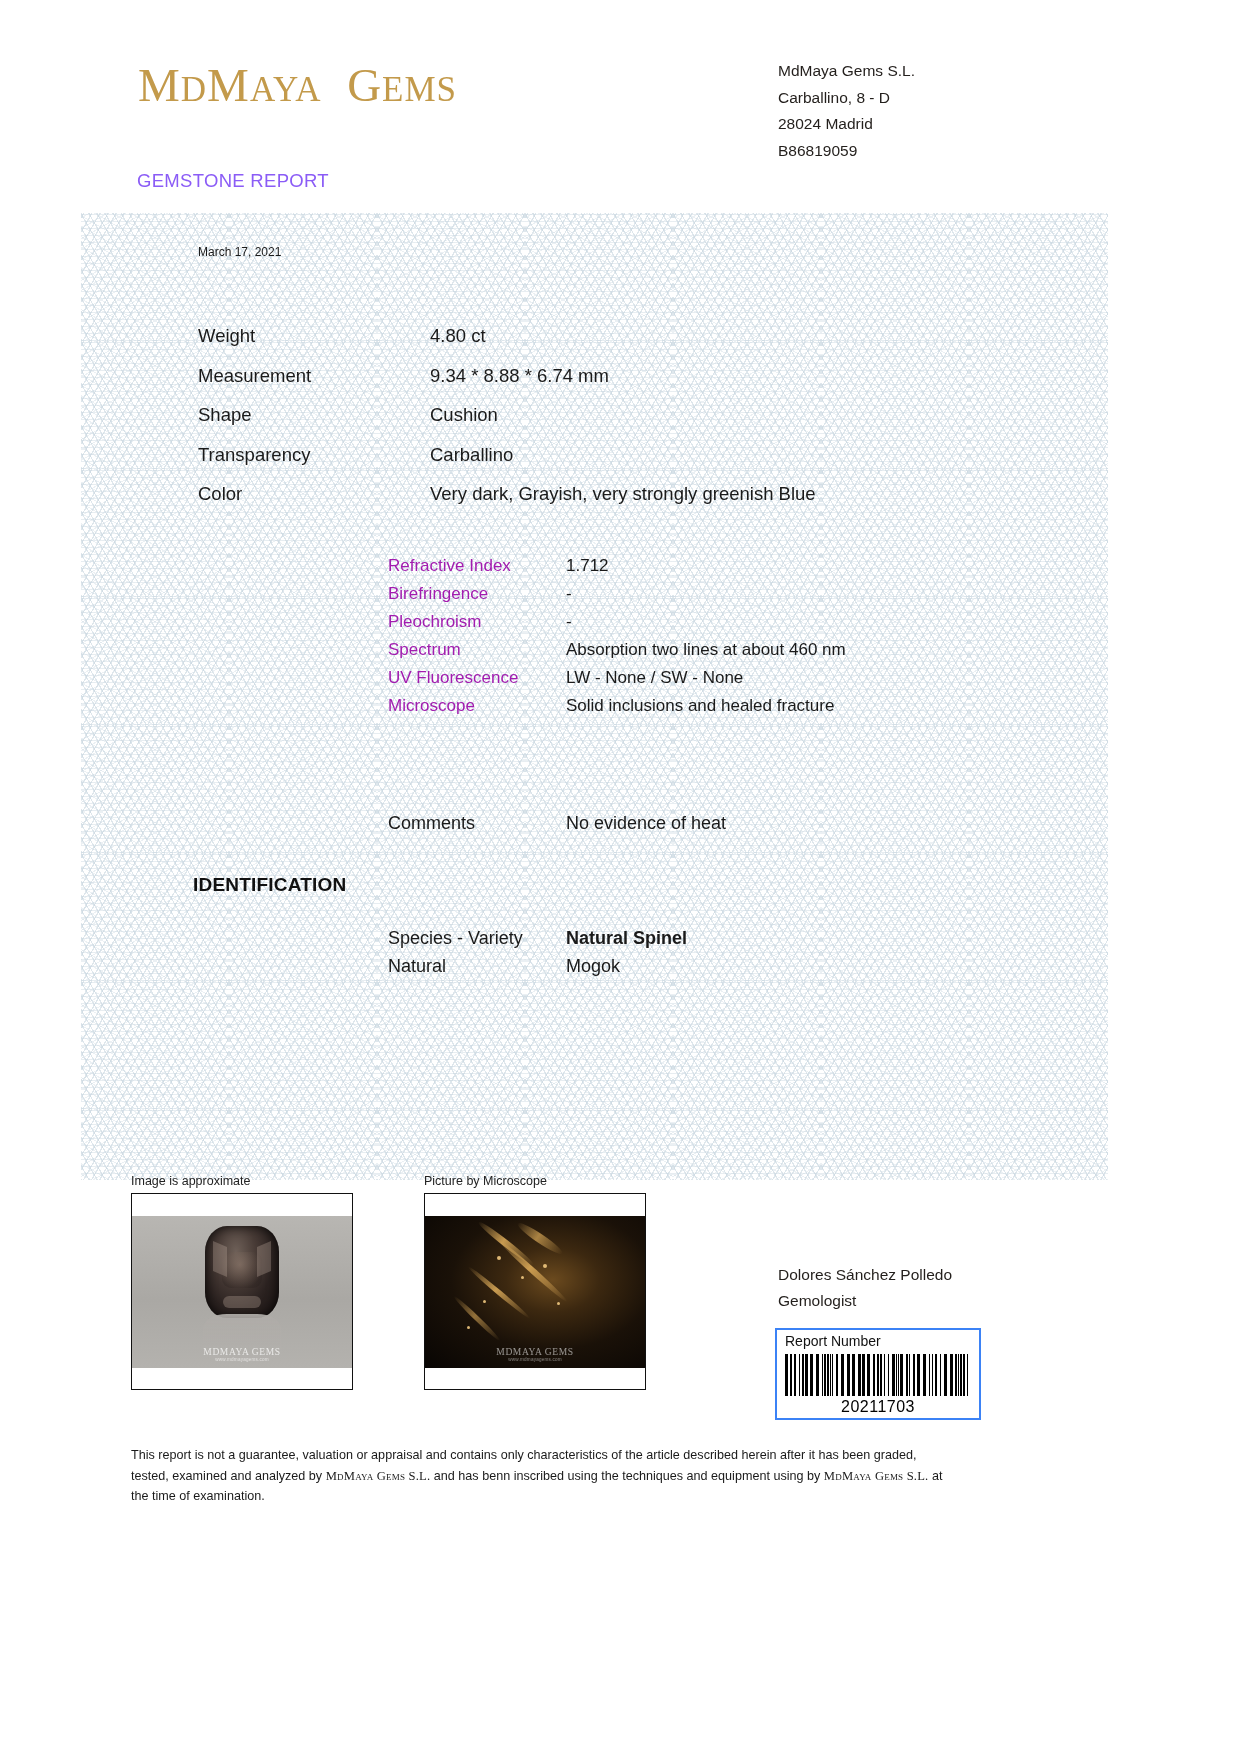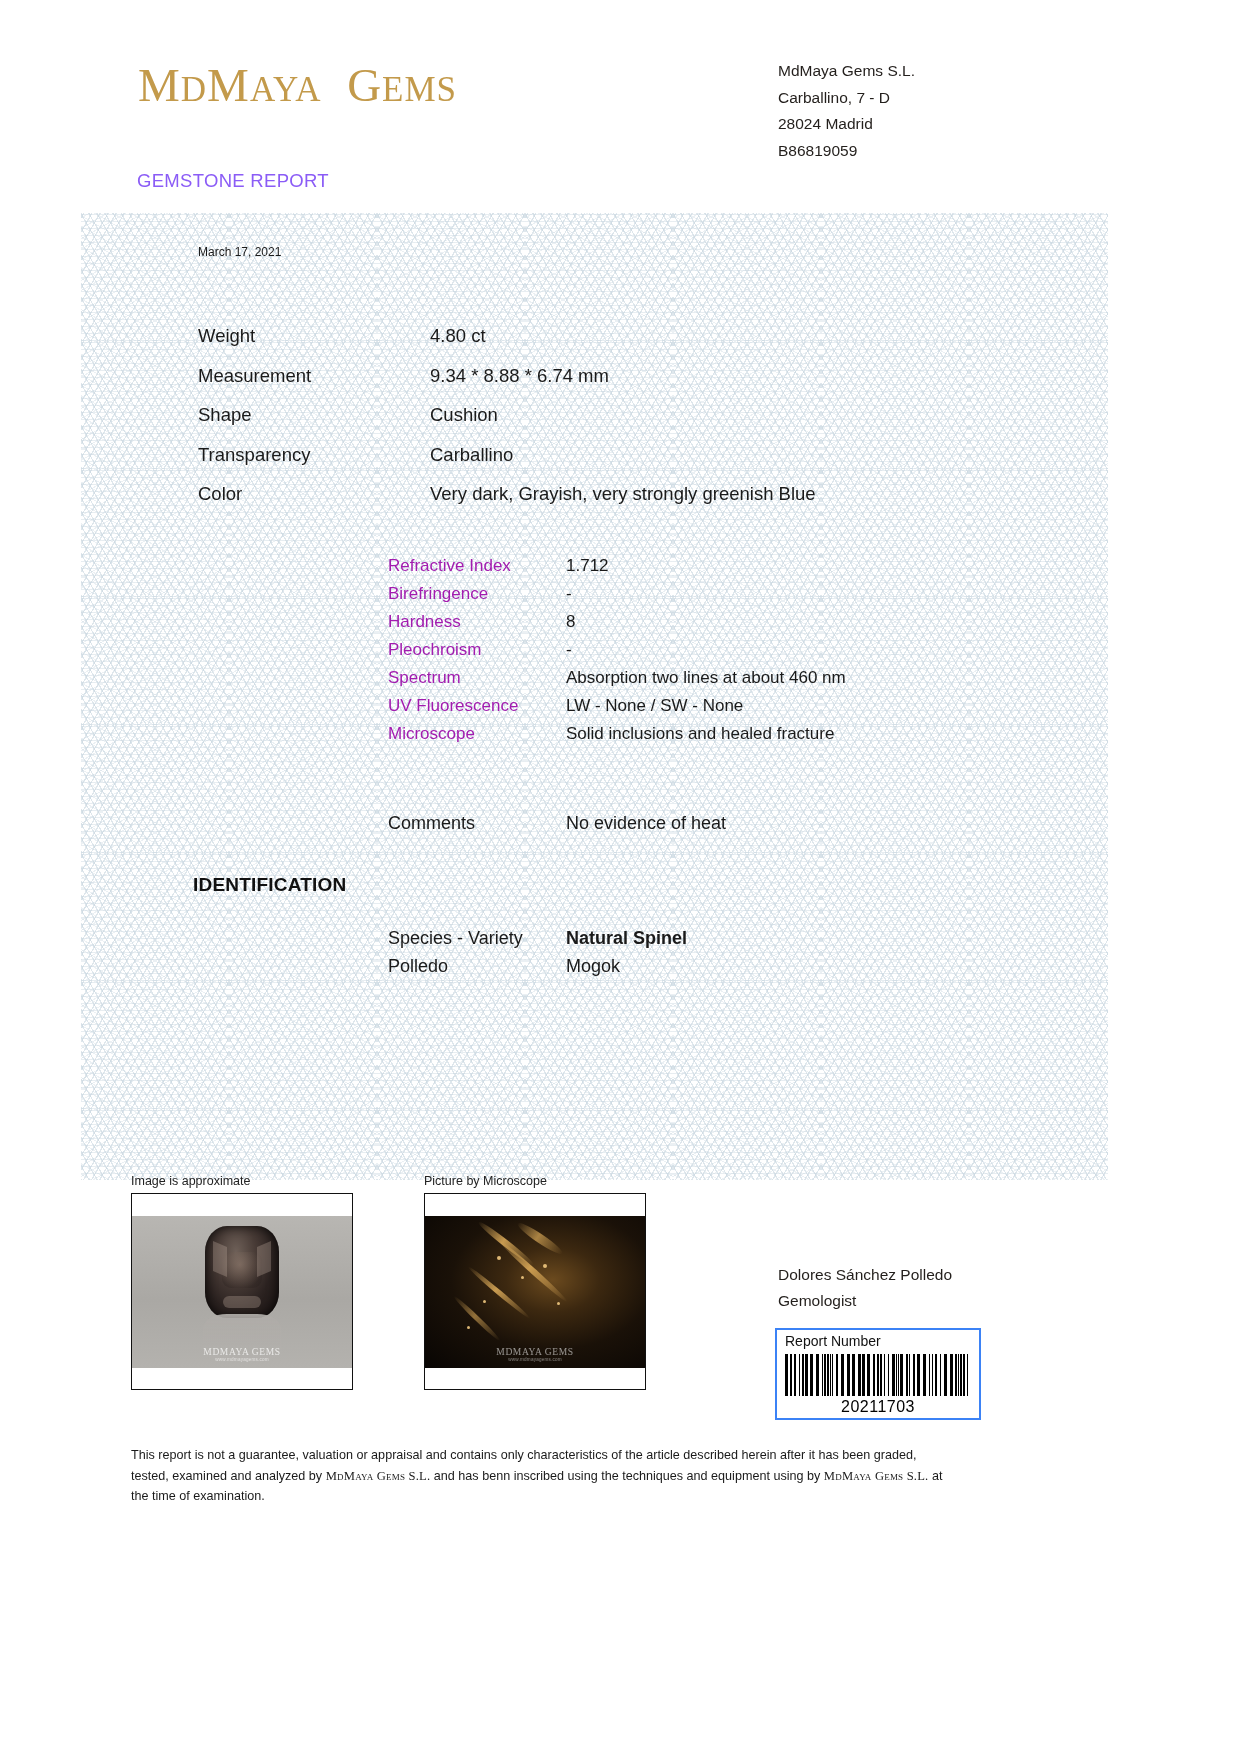--- a/index.html
+++ b/index.html
@@ -328,21 +328,21 @@
 <body>
 
 <div class="header">
   <div class="logo">
     <span class="cap">M</span><span class="sc">D</span><span class="cap">M</span><span class="sc">AYA</span>
     &nbsp;<span class="cap">G</span><span class="sc">EMS</span>
   </div>
 
   <div class="company-block">
     <div>MdMaya Gems S.L.</div>
-    <div>Carballino, 7 - D</div>
+    <div>Carballino, 8 - D</div>
     <div>28024 Madrid</div>
     <div>B86819059</div>
   </div>
 
   <div class="report-title">GEMSTONE REPORT</div>
 </div>
 
 <div class="panel">
   <div class="panel-pattern"></div>
 
@@ -376,24 +376,20 @@
     <div class="spec-sub">
       <div class="row">
         <span class="k">Refractive Index</span>
         <span class="v">1.712</span>
       </div>
       <div class="row">
         <span class="k">Birefringence</span>
         <span class="v">-</span>
       </div>
       <div class="row">
-        <span class="k">Hardness</span>
-        <span class="v">8</span>
-      </div>
-      <div class="row">
         <span class="k">Pleochroism</span>
         <span class="v">-</span>
       </div>
       <div class="row">
         <span class="k">Spectrum</span>
         <span class="v">Absorption two lines at about 460 nm</span>
       </div>
       <div class="row">
         <span class="k">UV Fluorescence</span>
         <span class="v">LW - None / SW - None</span>
@@ -410,21 +406,21 @@
     </div>
 
     <div class="ident-heading">IDENTIFICATION</div>
 
     <div class="ident-rows">
       <div class="row">
         <span class="k">Species - Variety</span>
         <span class="v bold">Natural Spinel</span>
       </div>
       <div class="row">
-        <span class="k">Polledo</span>
+        <span class="k">Natural</span>
         <span class="v">Mogok</span>
       </div>
     </div>
 
   </div>
 </div>
 
 <div class="img-caption" style="left:131px; top:1174px;">Image is approximate</div>
 
 <div class="img-frame" id="gem-frame">

